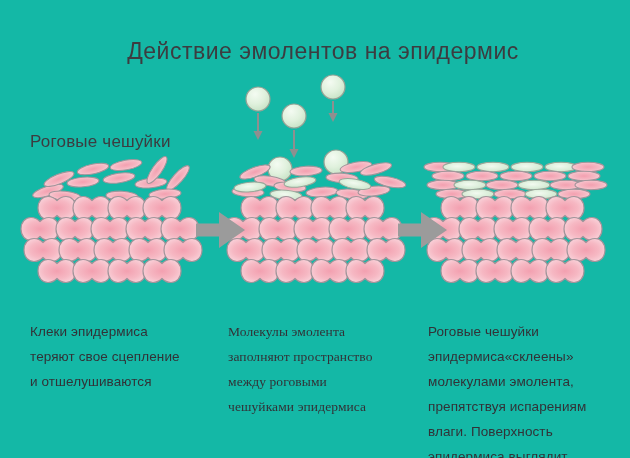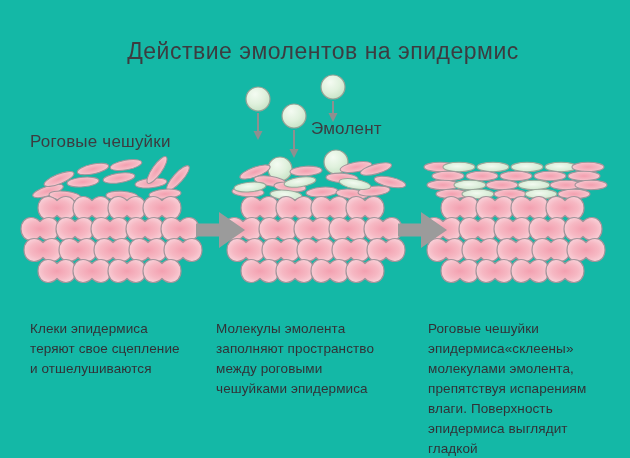--- a/index.html
+++ b/index.html
@@ -10,25 +10,25 @@
   #art{position:absolute;left:0;top:0;}
   .title{
     position:absolute;left:0;right:0;top:38px;text-align:center;
     font-size:23px;letter-spacing:.5px;font-weight:400;color:#3c3c40;
   }
   .lbl{position:absolute;font-size:17px;letter-spacing:.2px;color:#3c3c40;}
   .lbl-scales{left:30px;top:132px;}
   .lbl-emollient{left:311px;top:119px;}
   .lbl-cells{left:30px;top:280px;}
   .caption{
-    position:absolute;width:200px;font-size:13.5px;line-height:20px;
+    position:absolute;width:200px;font-size:13.5px;line-height:25px;
     letter-spacing:.1px;color:#323237;white-space:pre-line;
   }
   .cap1{left:30px;top:319px;}
-  .cap2{left:216px;top:319px;}
+  .cap2{left:228px;top:319px;font-family:Liberation Serif, serif;}
   .cap3{left:428px;top:319px;}
 </style>
 </head>
 <body>
 
 <div class="stage">
 
   <svg id="art" width="630" height="458" viewBox="0 0 630 458">
     <defs>
       <radialGradient id="gp" cx="50%" cy="50%" r="62%">
@@ -178,21 +178,20 @@
         <use href="#peanut" xlink:href="#peanut" transform="translate(565,271)"></use>
       </g>
 
     <path fill="#9b9b9b" d="M196,223.5 L219,223.5 L219,212 L245,230 L219,248 L219,236.5 L196,236.5 Z"></path>
     <path fill="#9b9b9b" d="M398,223.5 L421,223.5 L421,212 L447,230 L421,248 L421,236.5 L398,236.5 Z"></path>
   </svg>
 
   <div class="title">Действие эмолентов на эпидермис</div>
 
   <div class="lbl lbl-scales">Роговые чешуйки</div>
-  <div class="lbl lbl-emollient">Эмолент</div>
 
   <div class="caption cap1">Клеки эпидермиса
 теряют свое сцепление
 и отшелушиваются</div>
   <div class="caption cap2">Молекулы эмолента
 заполняют пространство
 между роговыми
 чешуйками эпидермиса</div>
   <div class="caption cap3">Роговые чешуйки
 эпидермиса«склеены»

